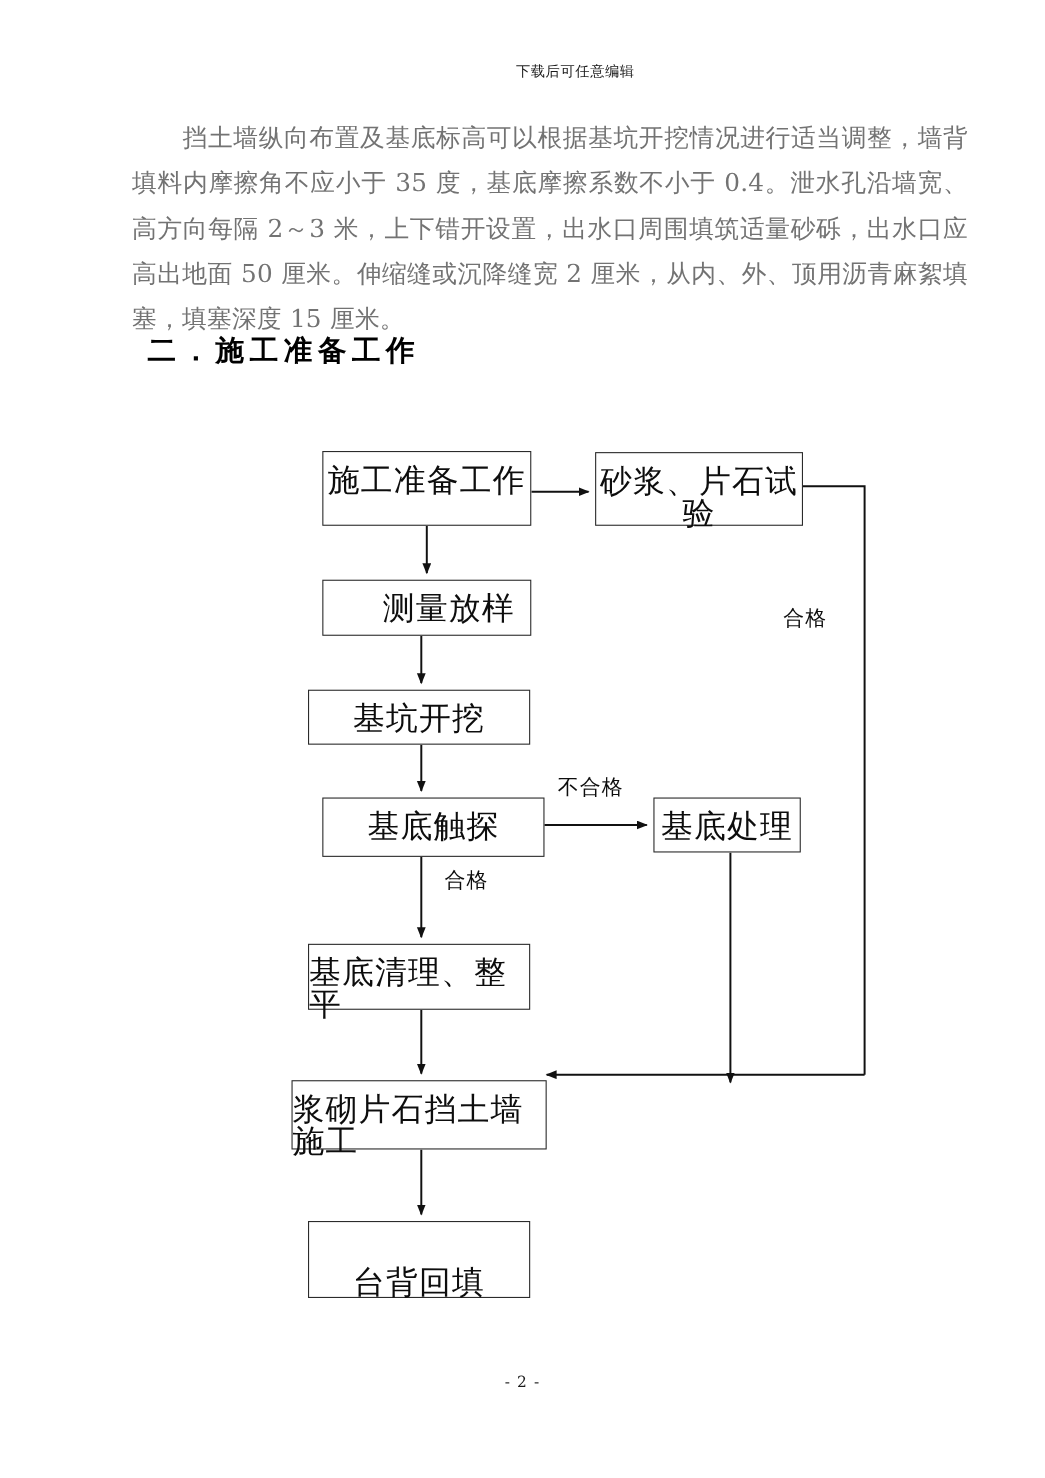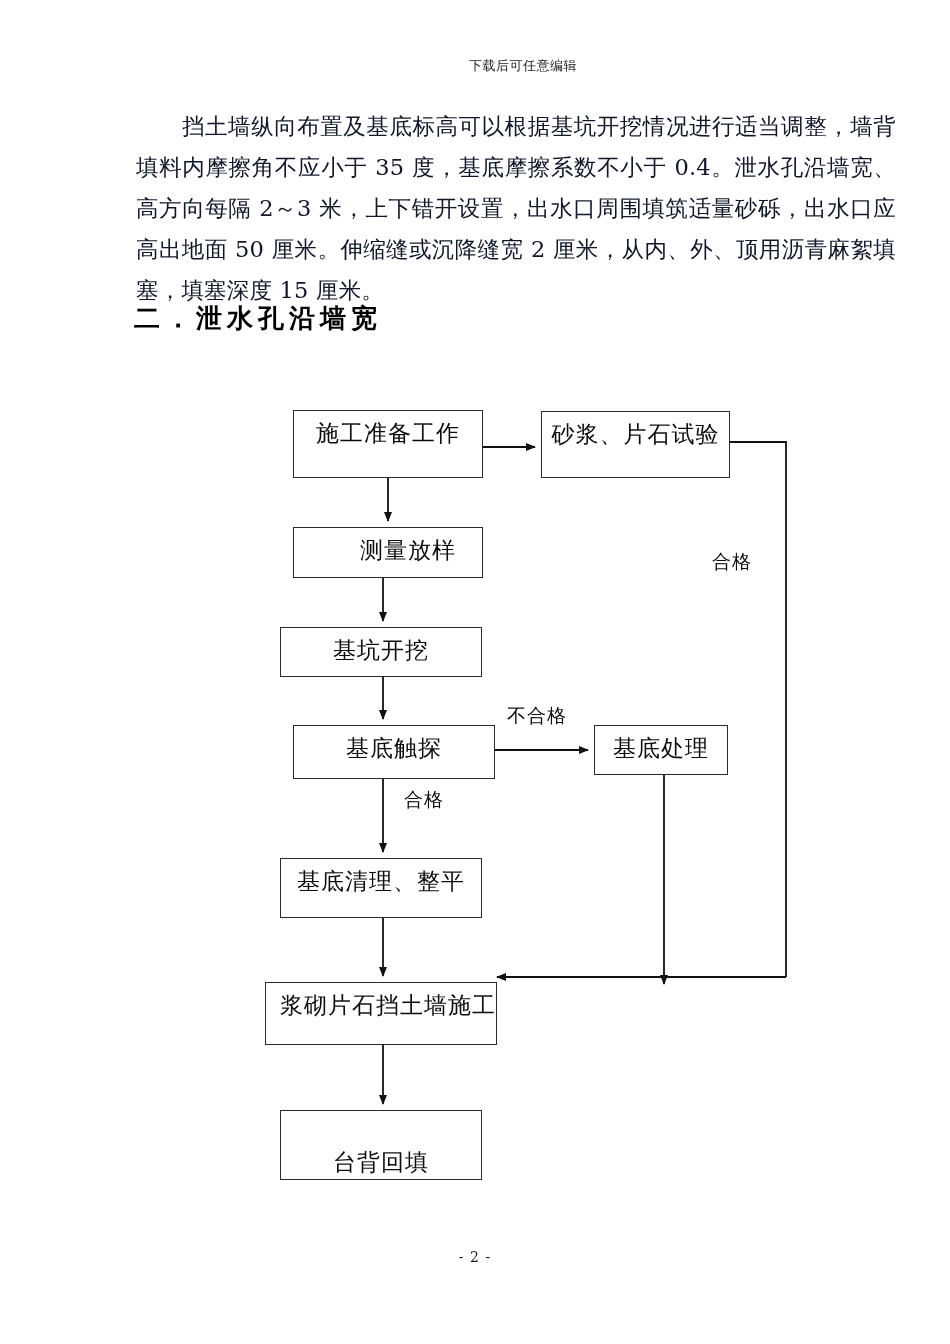--- a/index.html
+++ b/index.html
@@ -43,23 +43,22 @@
   
   .body-para {
     position: absolute;
     top: 106px;
     left: 120px;
     width: 760px;
     font-size: 22.5px;
     line-height: 41px;
     text-align: justify;
     text-indent: 46px;
-    color: #0f172a;
+    color: #737373;
     letter-spacing: 0.2px;
-    margin-left: 16px;
   }
 
   
   .section-heading {
     position: absolute;
     top: 301px;
     left: 134px;
     font-family: "DejaVu Sans", "Liberation Sans", sans-serif;
     font-size: 26px;
     font-weight: bold;
@@ -83,21 +82,21 @@
     height: 1344px;
   }
 
   .node {
     position: absolute;
     border: 1.6px solid #2b2b2b;
     background: #ffffff;
     box-sizing: border-box;
     display: flex;
     justify-content: center;
-    font-size: 23px;
+    font-size: 29px;
     line-height: 1;
     color: #0d0d0d;
     letter-spacing: 1px;
     padding-top: 11px;
   }
 
   .edge-label {
     position: absolute;
     font-size: 19px;
     color: #0d0d0d;
@@ -105,21 +104,21 @@
     white-space: nowrap;
   }
 </style>
 </head>
 <body>
 
 <div class="page-header">下载后可任意编辑</div>
 
 <div class="body-para">挡土墙纵向布置及基底标高可以根据基坑开挖情况进行适当调整，墙背填料内摩擦角不应小于 35 度，基底摩擦系数不小于 0.4。泄水孔沿墙宽、高方向每隔 2～3 米，上下错开设置，出水口周围填筑适量砂砾，出水口应高出地面 50 厘米。伸缩缝或沉降缝宽 2 厘米，从内、外、顶用沥青麻絮填塞，填塞深度 15 厘米。</div>
 
-<div class="section-heading">二．泄水孔沿墙宽</div>
+<div class="section-heading">二．施工准备工作</div>
 
 <div class="flow">
 
   <svg viewBox="0 0 950 1344">
     <defs>
       <marker id="ah" markerWidth="12" markerHeight="12" refX="9" refY="4" orient="auto" markerUnits="userSpaceOnUse">
         <path d="M0,0 L10,4 L0,8 z" fill="#111"></path>
       </marker>
     </defs>
 

